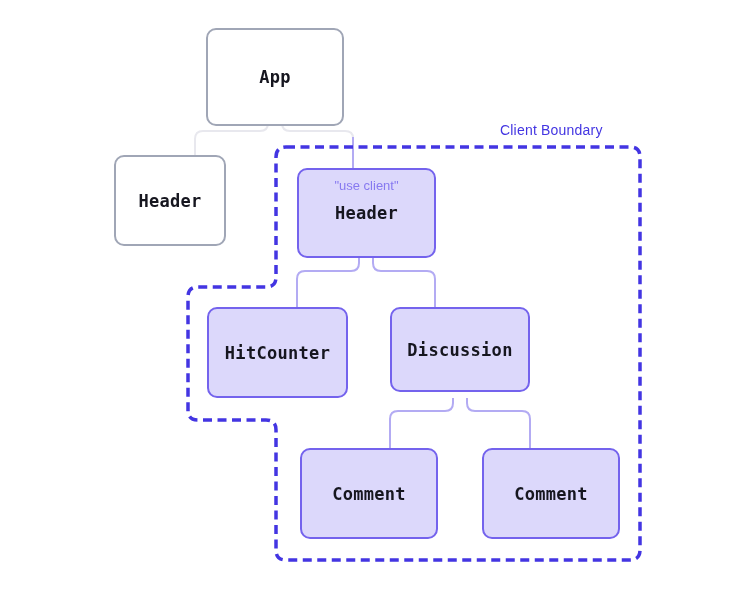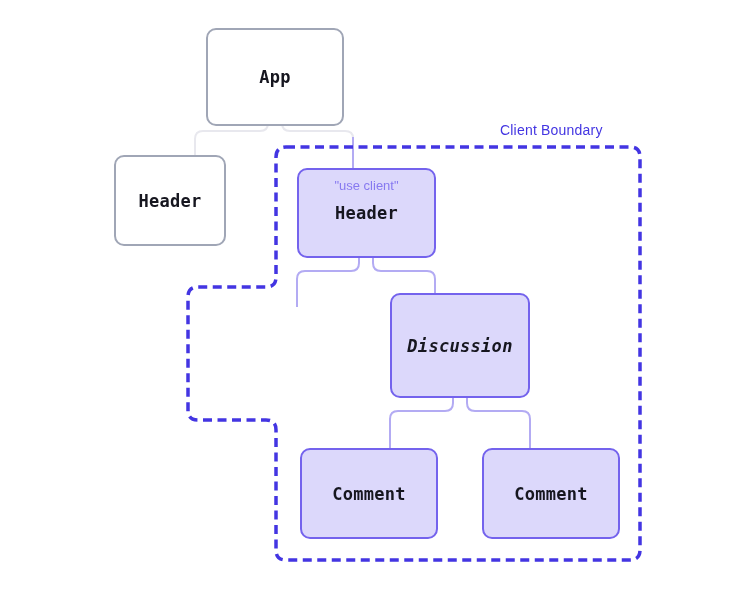--- a/index.html
+++ b/index.html
@@ -69,21 +69,21 @@
     font-weight: normal;
     font-size: 14px;
     letter-spacing: 0.2px;
     color: var(--c-boundary, #4335e2);
   }
   
   .n-app        { left: 206px; top: 28px;  width: 138px; height: 98px; }
   .n-header     { left: 114px; top: 155px; width: 112px; height: 91px; }
   .n-article    { left: 297px; top: 168px; width: 139px; height: 90px; }
   .n-hitcounter { left: 207px; top: 307px; width: 141px; height: 91px; }
-  .n-discussion { left: 390px; top: 293px; width: 140px; height: 105px; font-style: italic; }
+  .n-discussion { left: 390px; top: 307px; width: 140px; height: 85px; }
   .n-comment1   { left: 300px; top: 448px; width: 138px; height: 91px; }
   .n-comment2   { left: 482px; top: 448px; width: 138px; height: 91px; }
 </style>
 </head>
 <body>
 
 <div class="canvas">
 
   <svg class="wires" viewBox="0 0 745 604" xmlns="http://www.w3.org/2000/svg">
 
@@ -114,20 +114,23 @@
 
   <div class="node server n-header">
     <span>Header</span>
   </div>
 
   <div class="node client n-article">
     <span class="directive">"use client"</span>
     <span>Header</span>
   </div>
 
+  <div class="node client n-hitcounter">
+    <span>HitCounter</span>
+  </div>
 
   <div class="node client n-discussion">
     <span>Discussion</span>
   </div>
 
   <div class="node client n-comment1">
     <span>Comment</span>
   </div>
 
   <div class="node client n-comment2">

